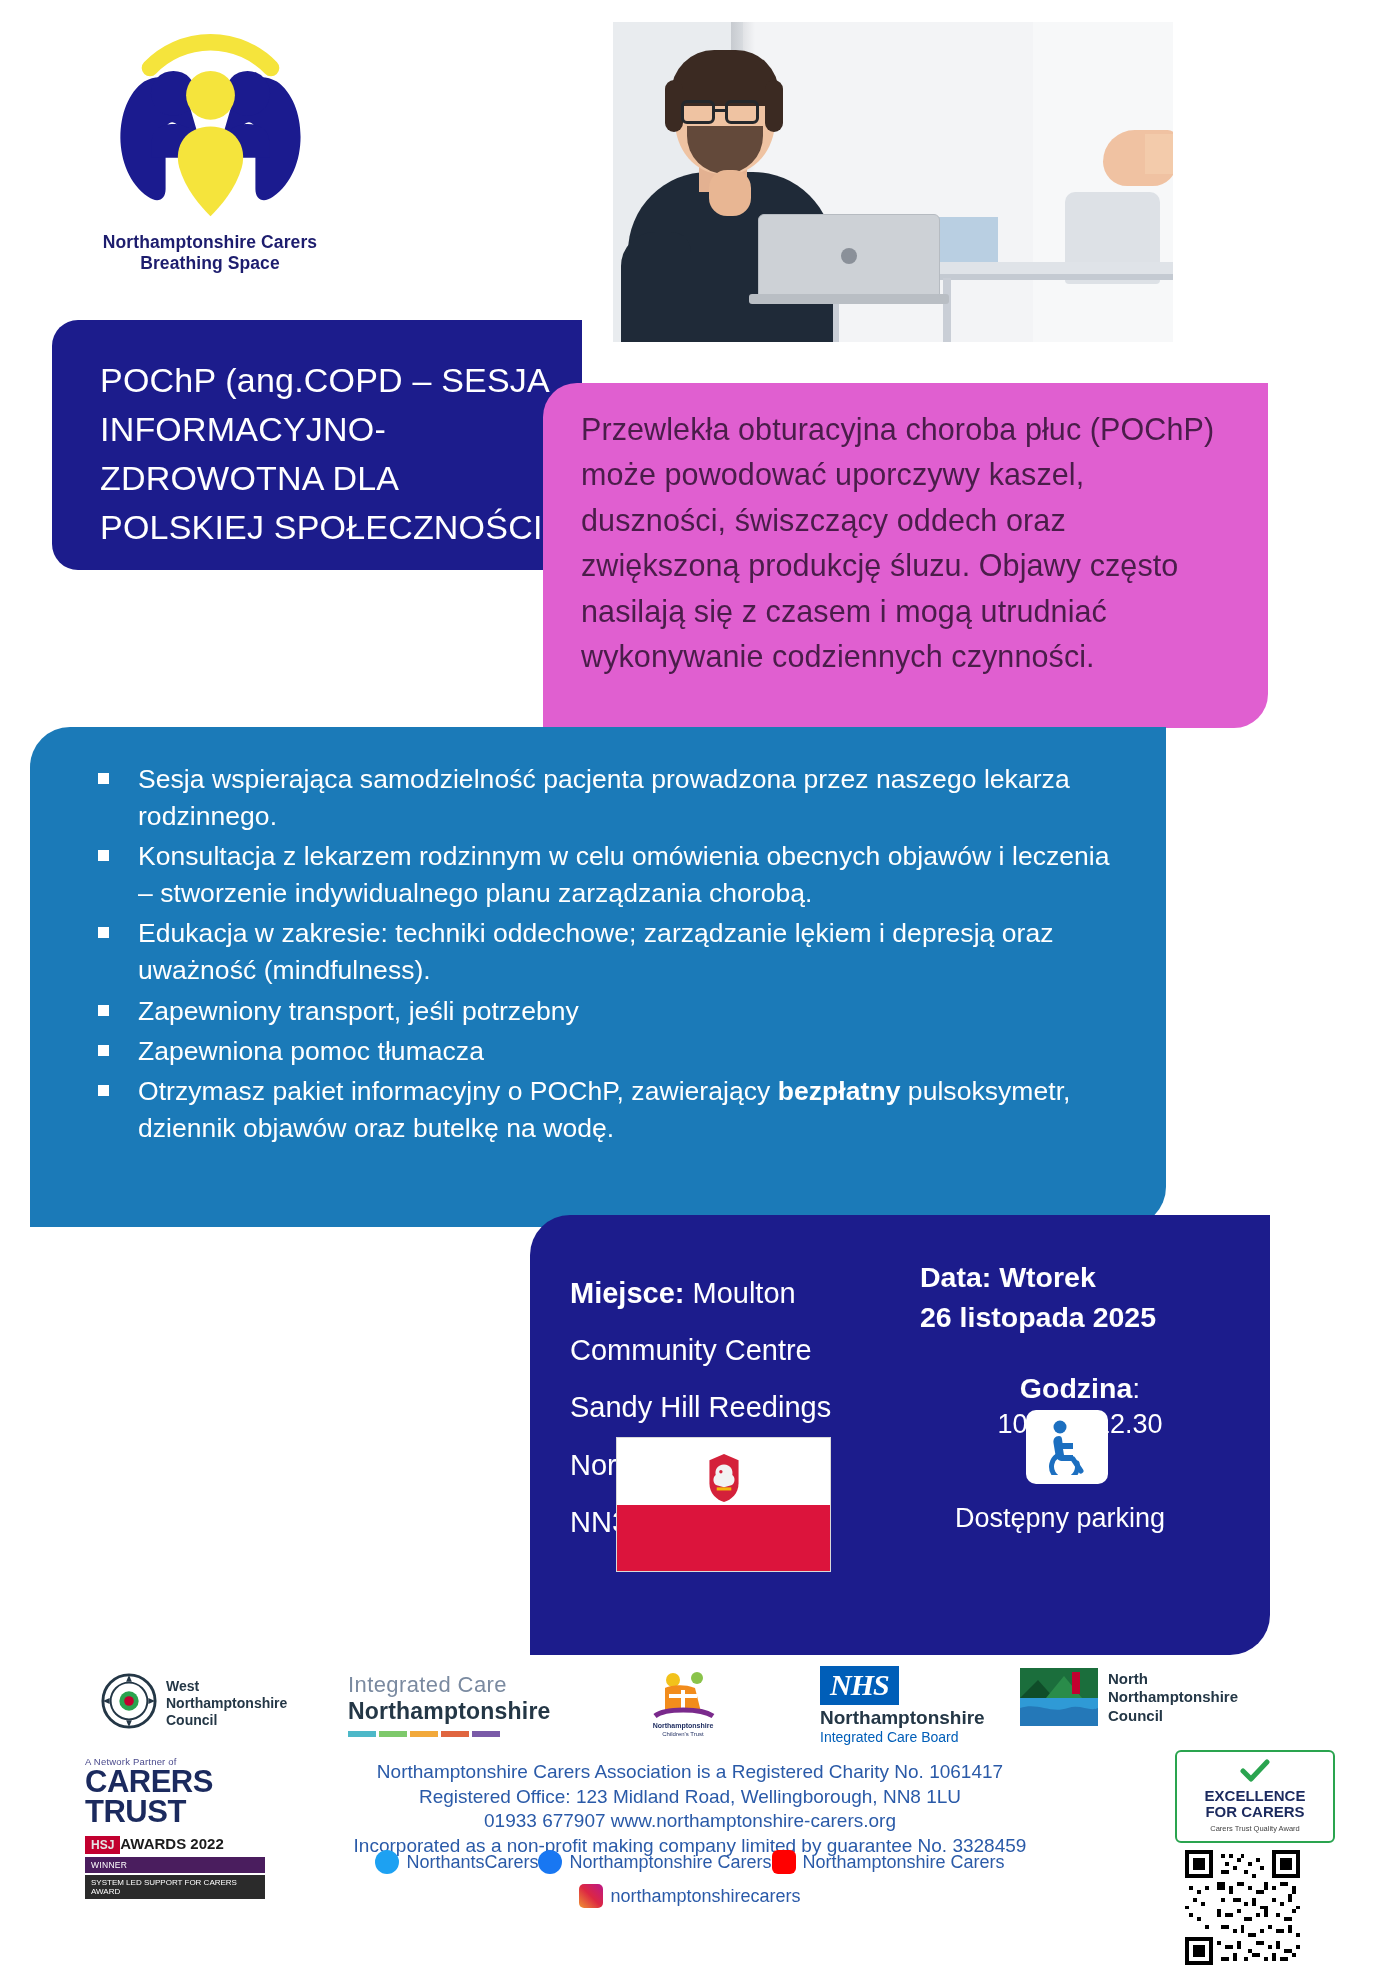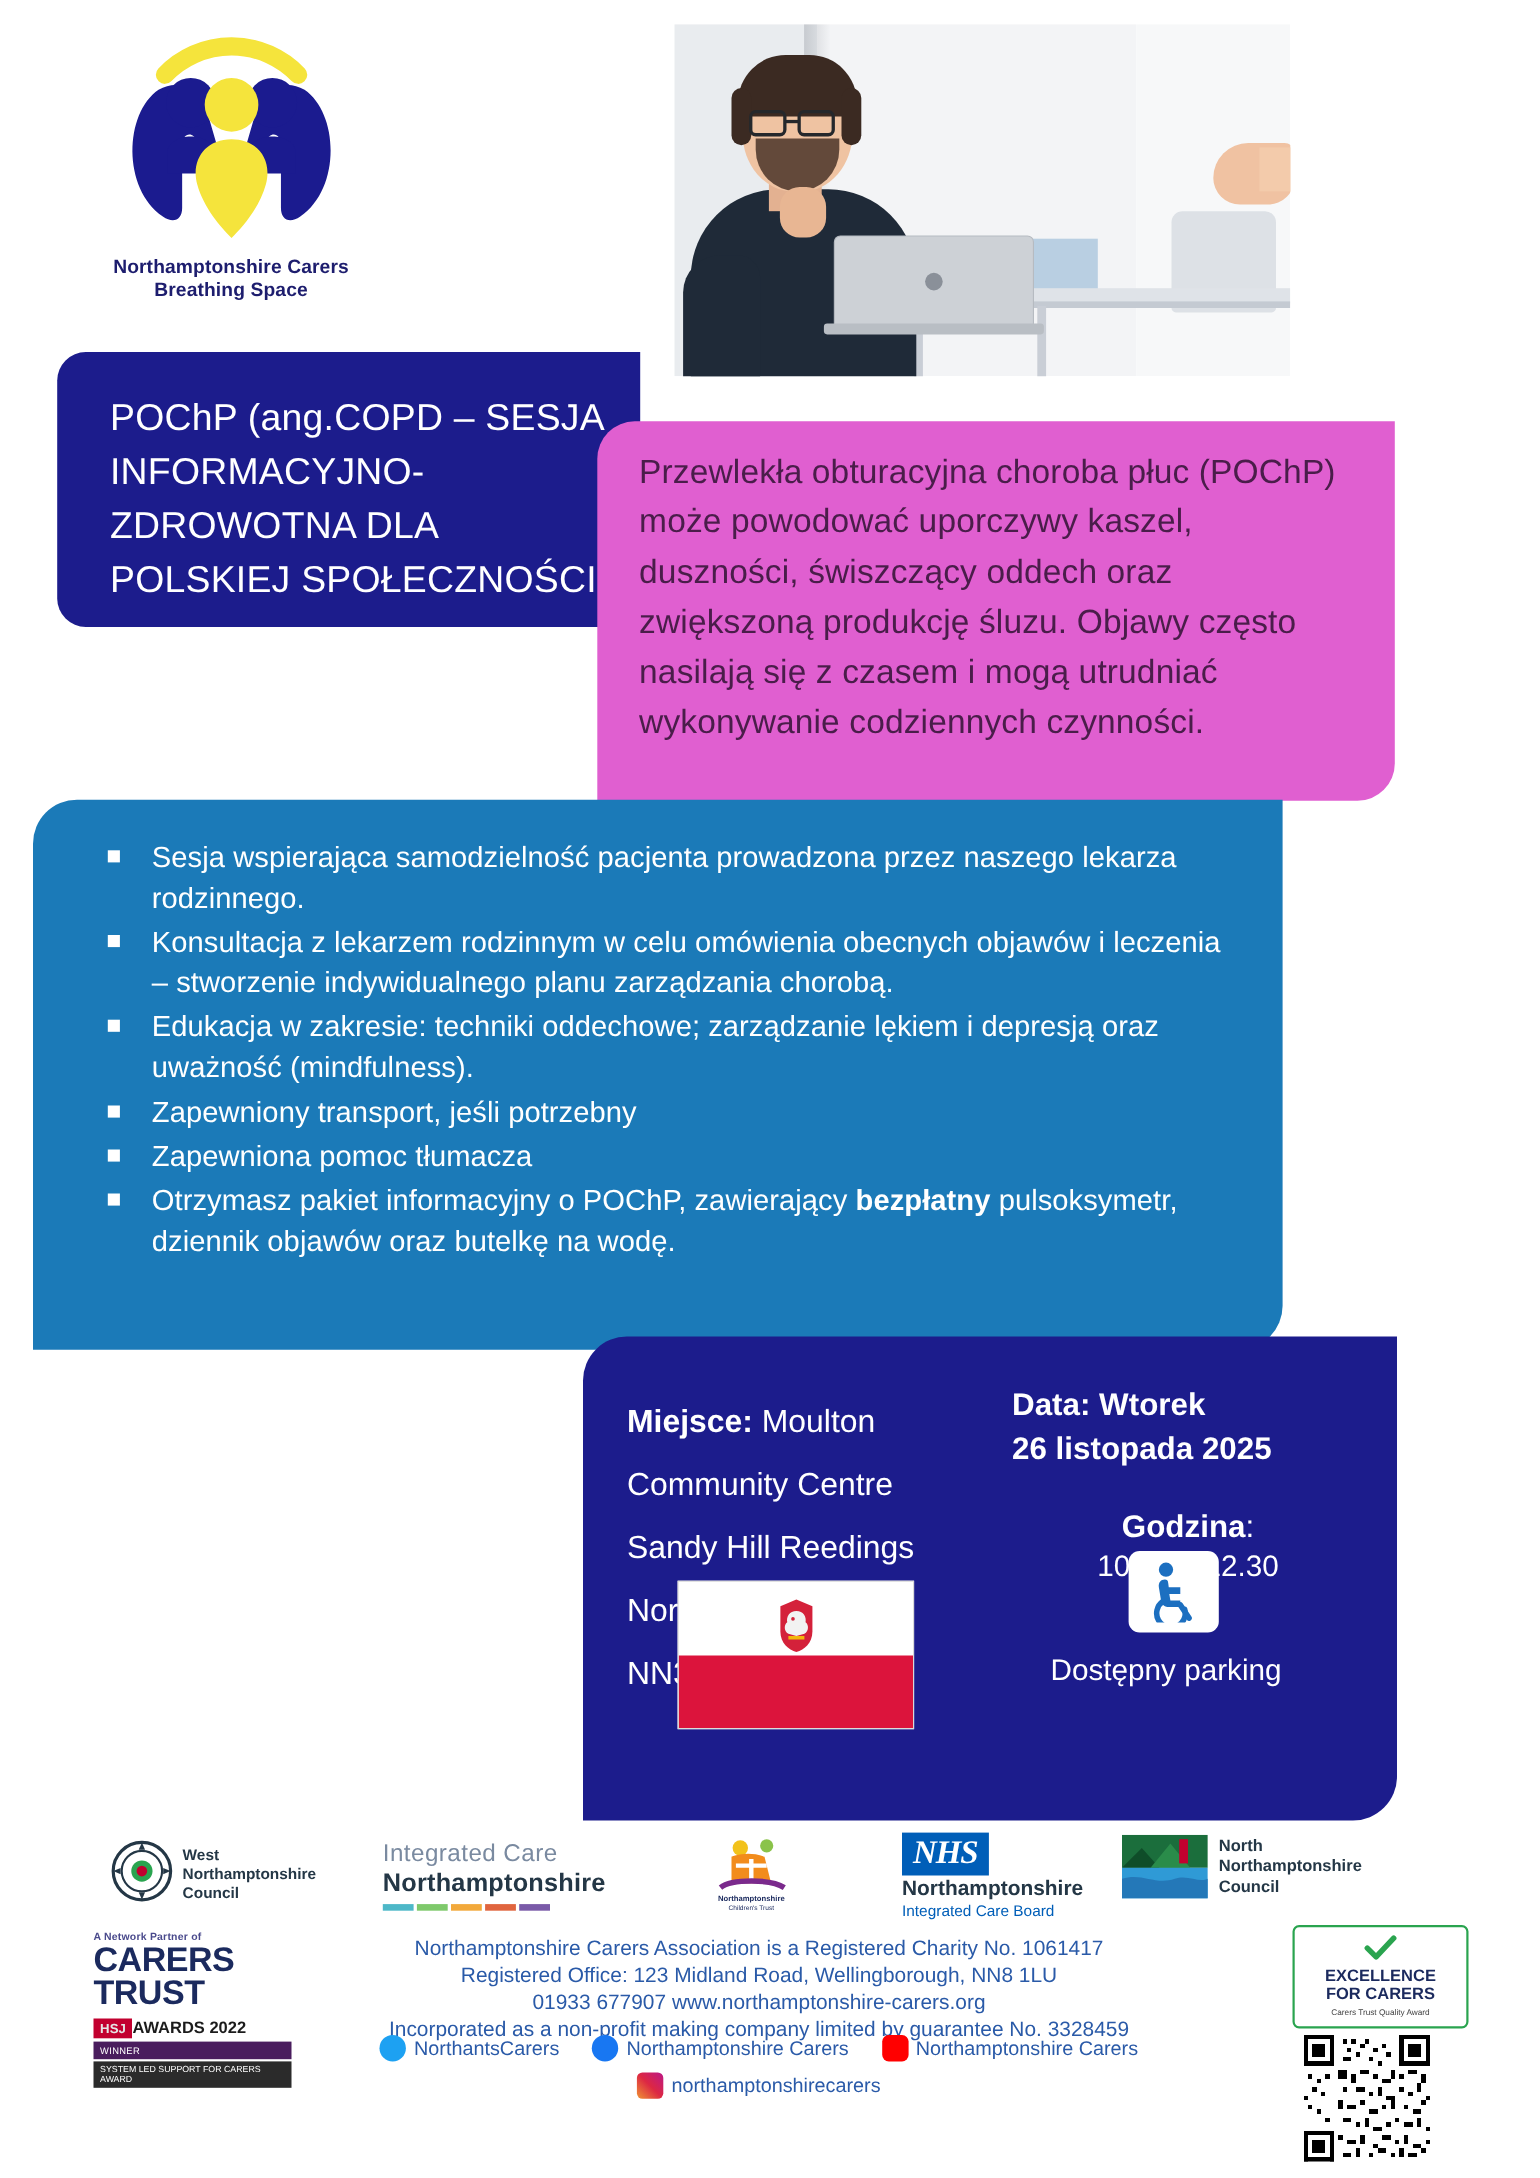--- a/index.html
+++ b/index.html
@@ -154,33 +154,33 @@
               font-size:30px; padding:2px 10px 3px; display:inline-block; letter-spacing:-1px;font-family:Liberation Serif, serif; }
   .nhs-l2 { font-size:19px; font-weight:bold; color:#243746; margin-top:2px; }
   .nhs-l3 { font-size:14px; color:#005EB8; }
 
   .nnc { left:1020px; top:8px; width:230px; }
   .nnc-img { position:absolute; left:0; top:0; width:78px; height:58px; }
   .nnc-text { position:absolute; left:88px; top:2px; font-size:15px; font-weight:bold;
               color:#243746; line-height:1.22; }
 
   .carers-trust { left:85px; top:96px; width:170px; }
-  .ct-top { font-size:9.5px; font-weight:bold; color:#4a4a8c; letter-spacing:.2px; }
+  .ct-top { font-size:9.5px; font-weight:normal; color:#4a4a8c; letter-spacing:.2px; }
   .ct-main { font-size:31px; font-weight:bold; color:#1b2a5e; line-height:.96; letter-spacing:-.5px; }
   .hsj { left:85px; top:175px; width:180px; }
   .hsj-red { background:#c2002f; color:#e5e5e5; font-size:12px; font-weight:bold;
              padding:2px 6px; display:inline-block; }
   .hsj-bar { background:#4a1d5e; color:#fff; font-size:8.5px; padding:3px 6px;
              margin-top:3px; letter-spacing:.3px; }
   .hsj-bar2 { background:#2b2b2b; color:#fff; font-size:8px; padding:3px 6px; margin-top:2px; }
 
   .charity { position:absolute; left:250px; top:100px; width:880px; text-align:center;
              color:#2a5aa8; font-size:19px; line-height:1.30; }
   .social { position:absolute; left:250px; top:190px; width:880px; text-align:center; }
-  .social-row { display:flex; justify-content:center; gap:30px; align-items:center;
+  .social-row { display:flex; justify-content:center; align-items:center;
                 color:#2a5aa8; font-size:18px; }
   .social-row2 { margin-top:10px; }
   .sico { width:24px; height:24px; border-radius:5px; display:inline-block;
           margin-right:7px; vertical-align:middle; }
   .sico.tw { background:#1DA1F2; border-radius:50%; }
   .sico.fb { background:#1877F2; border-radius:50%; }
   .sico.yt { background:#FF0000; border-radius:6px; }
   .sico.ig { background:linear-gradient(45deg,#f09433,#dc2743,#bc1888); }
   .soc-item { display:inline-flex; align-items:center; }
 

